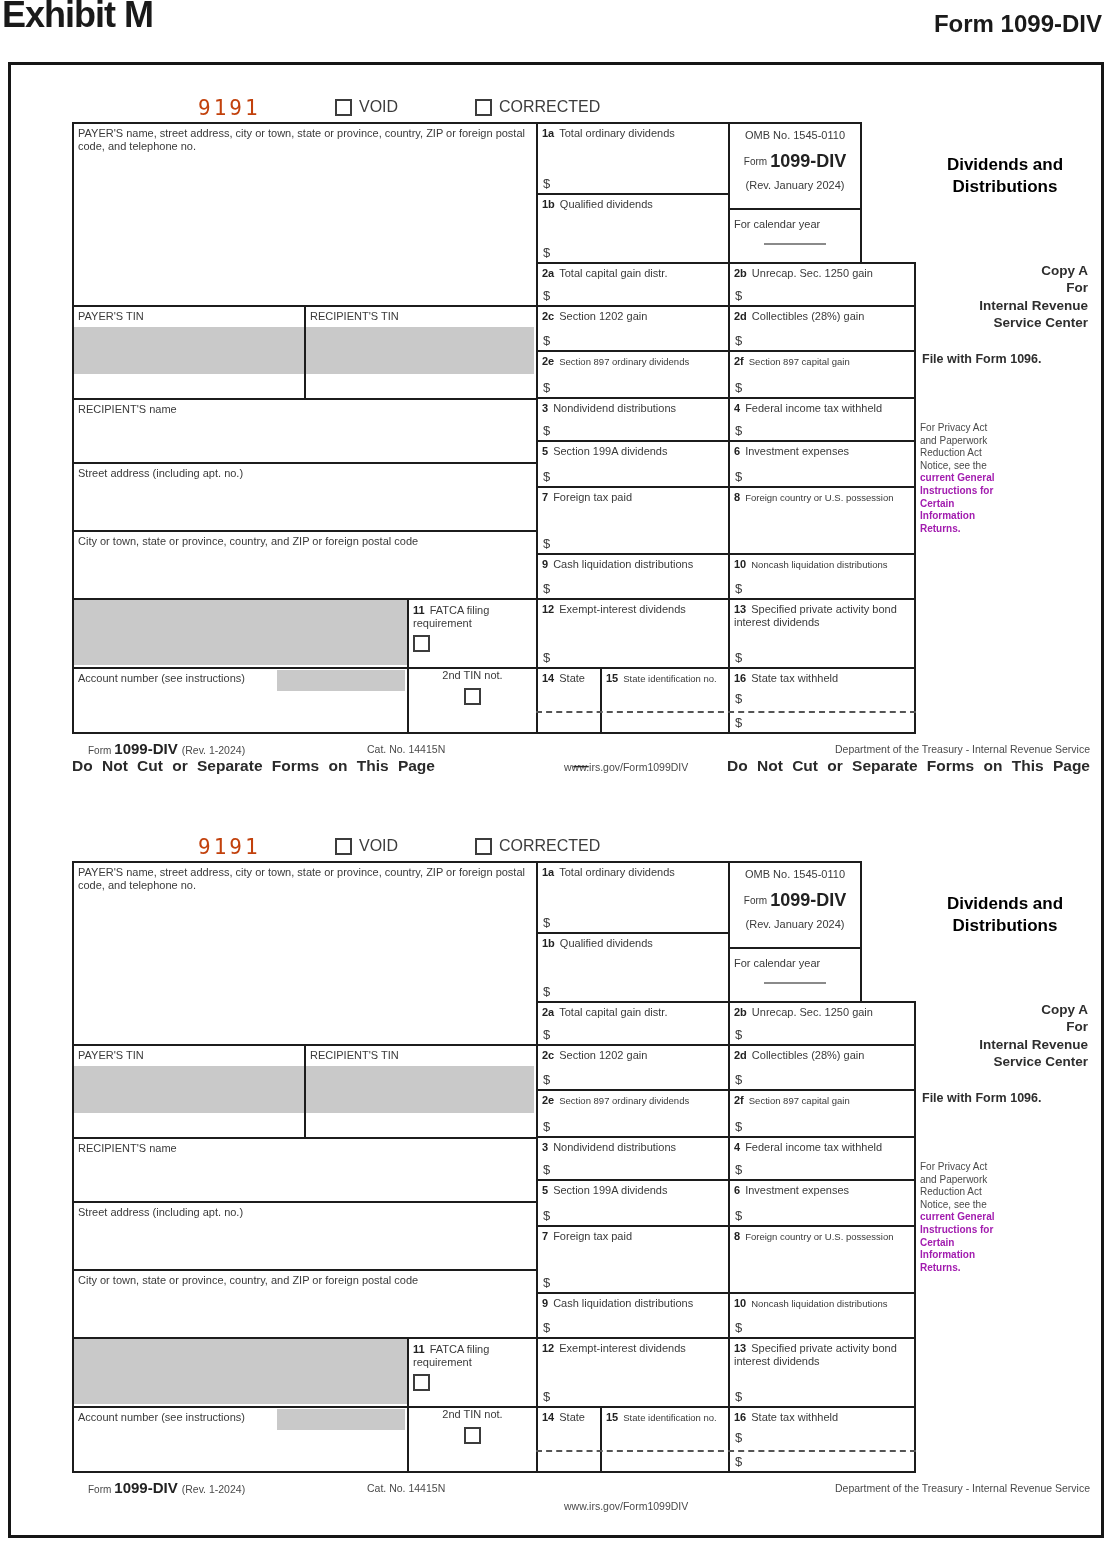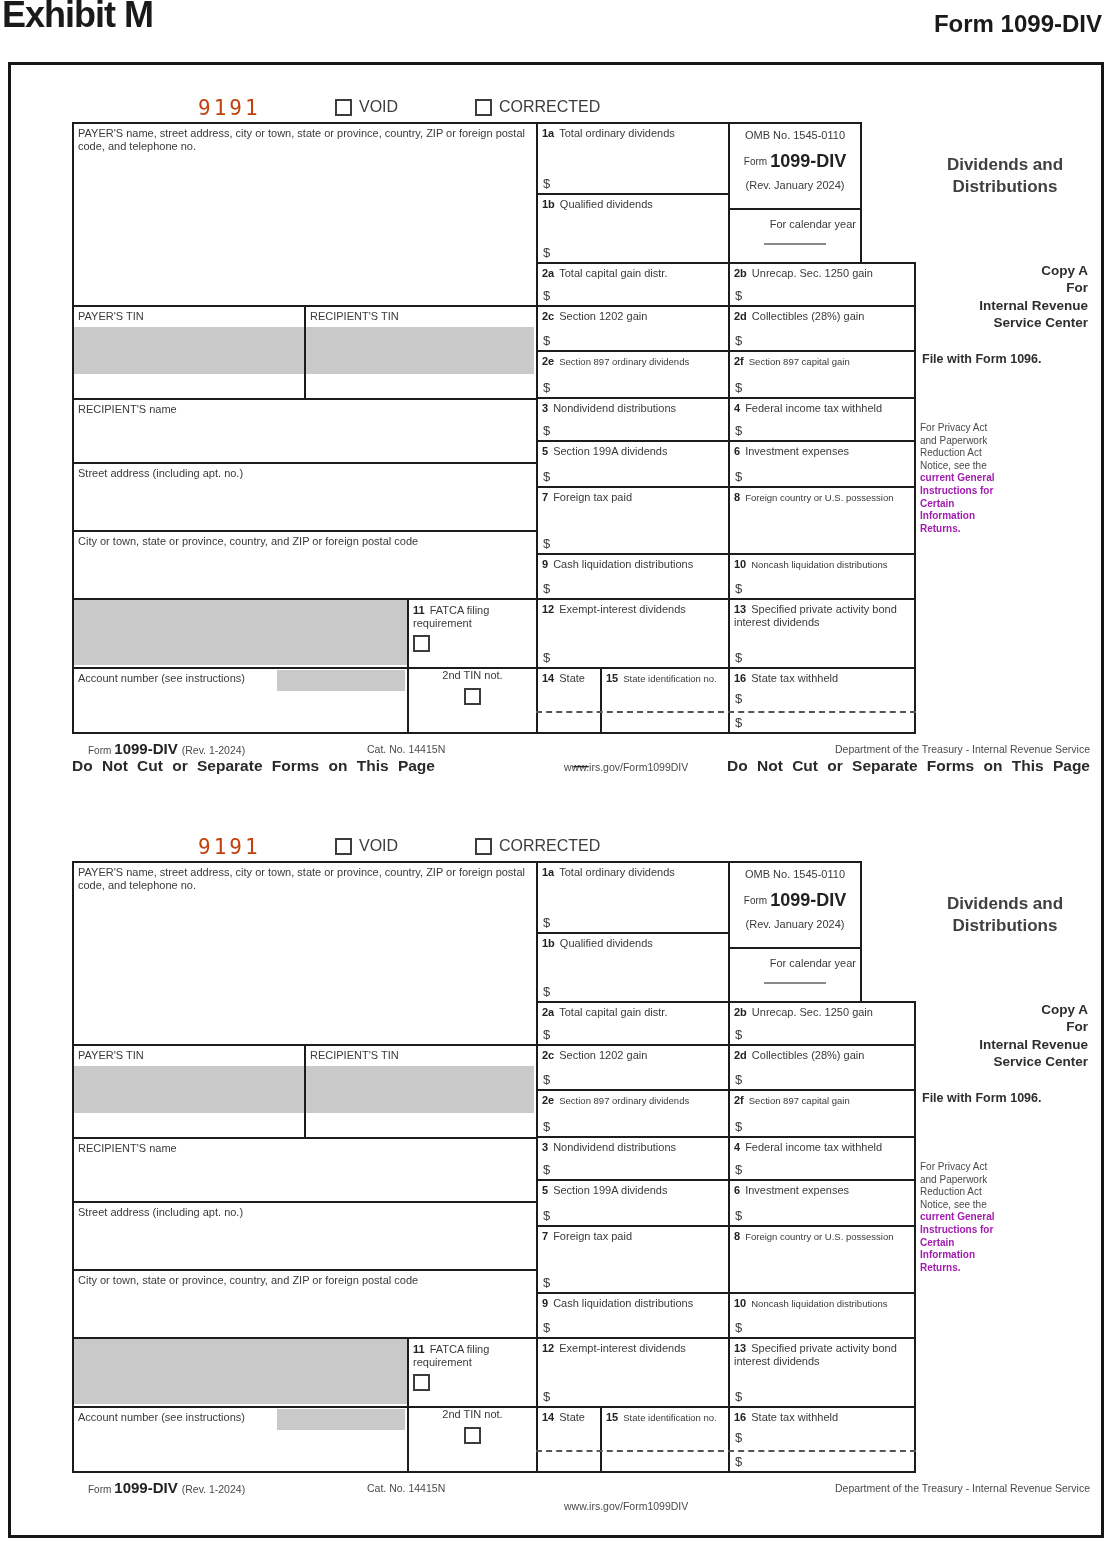--- a/index.html
+++ b/index.html
@@ -20,31 +20,31 @@
   .bn{font-weight:bold;color:#222;margin-right:5px;}
   .bl{color:#3a3a3a;}
   .bl.sm{font-size:9.5px;}
   .dollar{position:absolute;left:5px;bottom:2px;font-size:13px;color:#3a3a3a;}
   .grayband{position:absolute;background:#c9c9c9;}
   .ombcell{text-align:center;padding-top:5px;}
   .ombform{margin-top:9px;}
   .ombform .fw{font-size:10px;vertical-align:2px;margin-right:3px;}
   .ombform .fn{font-size:18px;font-weight:800;color:#222;}
   .ombrev{margin-top:7px;}
-  .calcell{text-align:right;padding-top:8px;}
+  .calcell{text-align:left;padding-top:8px;}
   .calline{width:62px;border-bottom:2px solid #8a8a8a;margin:12px auto 0;}
   .fatca{padding-top:4px;}
   .fatca .cb{margin-top:5px;}
   .tin2{text-align:center;padding-top:0;font-size:11px;}
   .tin2 .cb{margin-top:6px;}
   .dash14{position:absolute;left:464px;top:589px;width:380px;border-top:2px dashed #555;}
   .d16a{position:absolute;left:5px;top:22px;font-size:13px;}
   .d16b{position:absolute;left:5px;bottom:2px;font-size:13px;}
   .rmargin{position:absolute;left:848px;top:22px;width:170px;height:612px;}
-  .rm-title{position:absolute;top:32px;left:0;right:0;text-align:center;font-weight:800;font-size:17px;color:#404040;line-height:1.3;}
+  .rm-title{position:absolute;top:32px;left:0;right:0;text-align:center;font-weight:800;font-size:17px;color:#000000;line-height:1.3;}
   .rm-copy{position:absolute;top:140px;right:2px;left:0;text-align:right;font-weight:800;font-size:13.5px;color:#2e2e2e;line-height:1.28;}
   .rm-file{position:absolute;top:230px;left:2px;right:2px;text-align:left;font-weight:800;font-size:12.5px;color:#2e2e2e;}
   .rm-priv{position:absolute;top:300px;right:2px;left:0;text-align:left;font-size:10px;color:#4a4a4a;line-height:1.26;}
   .rm-priv .b{font-weight:800;color:#a21caf;}
   .f-footer{position:absolute;left:0;top:640px;width:1018px;height:20px;font-size:10.5px;color:#4a4a4a;}
   .f-id{position:absolute;left:16px;top:0;}
   .f-id .fw{font-size:10px;margin-right:3px;}
   .f-id .fn{font-size:15px;font-weight:800;color:#222;margin-right:4px;}
   .f-cat{position:absolute;left:295px;top:3px;}
   .f-url{position:absolute;left:492px;top:21px;}

